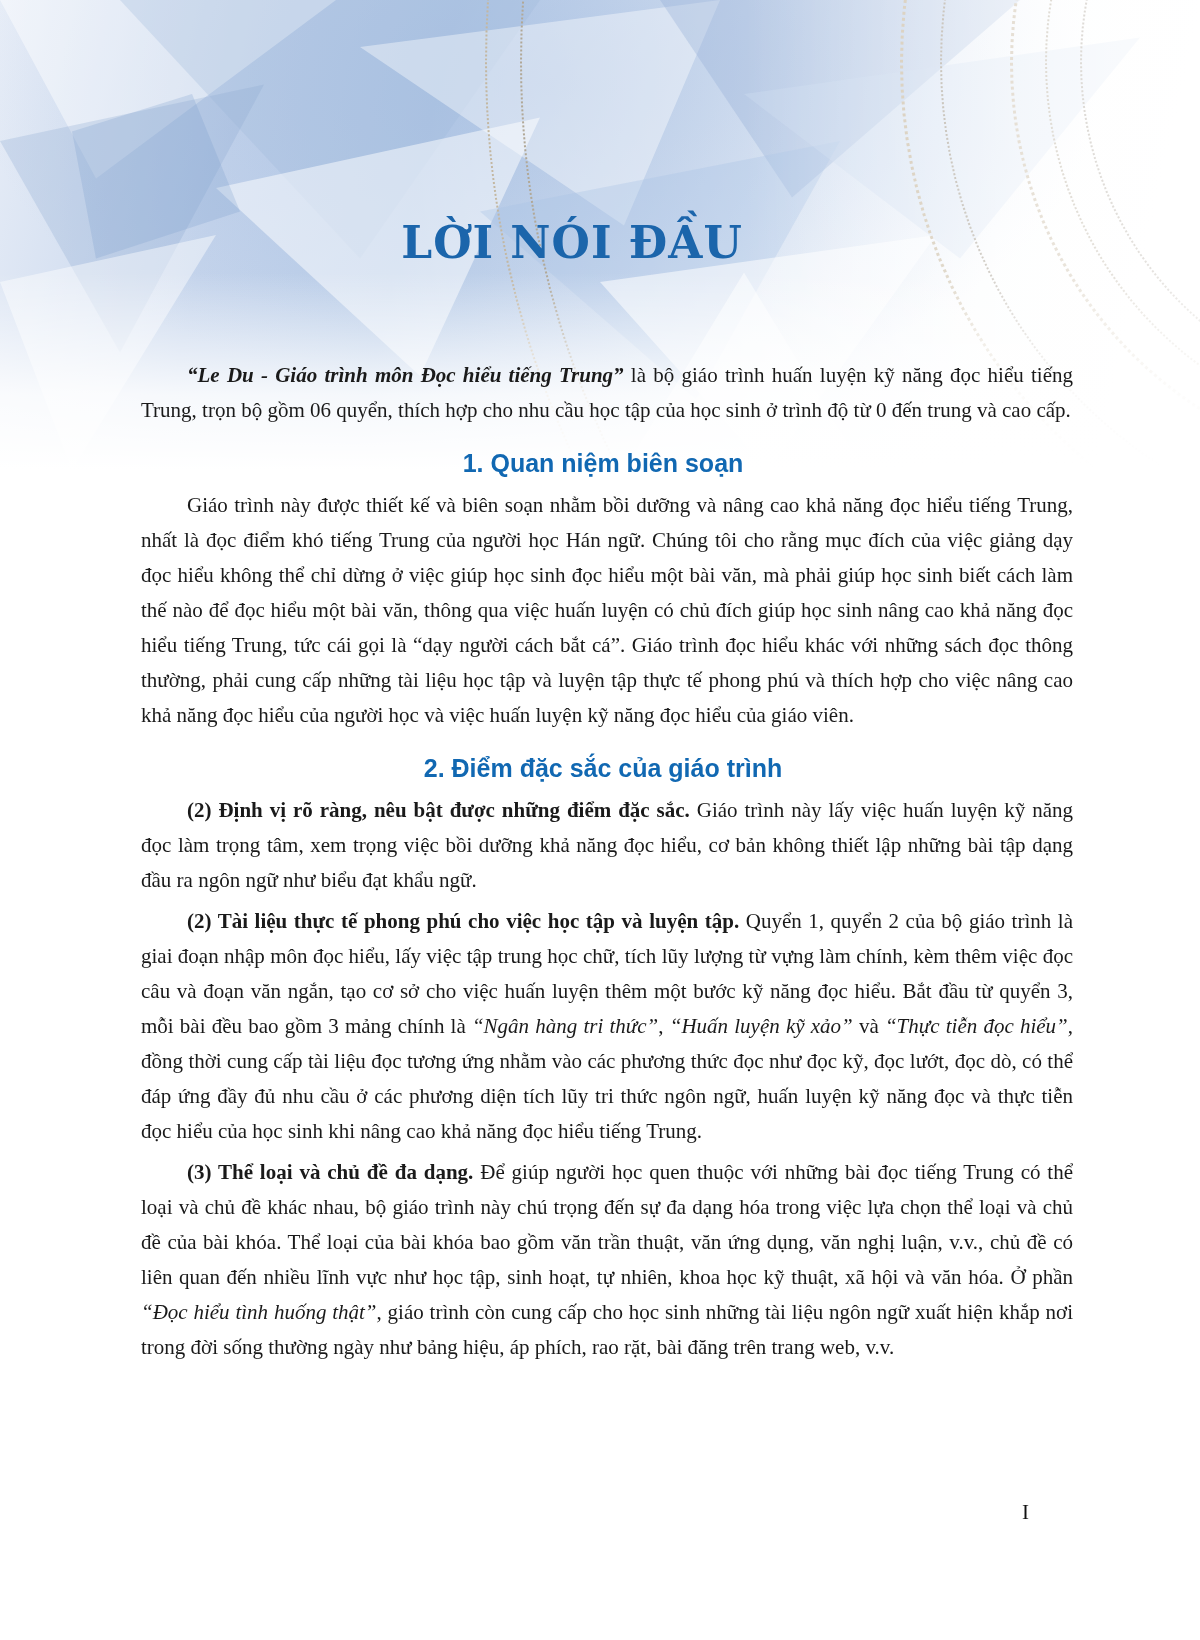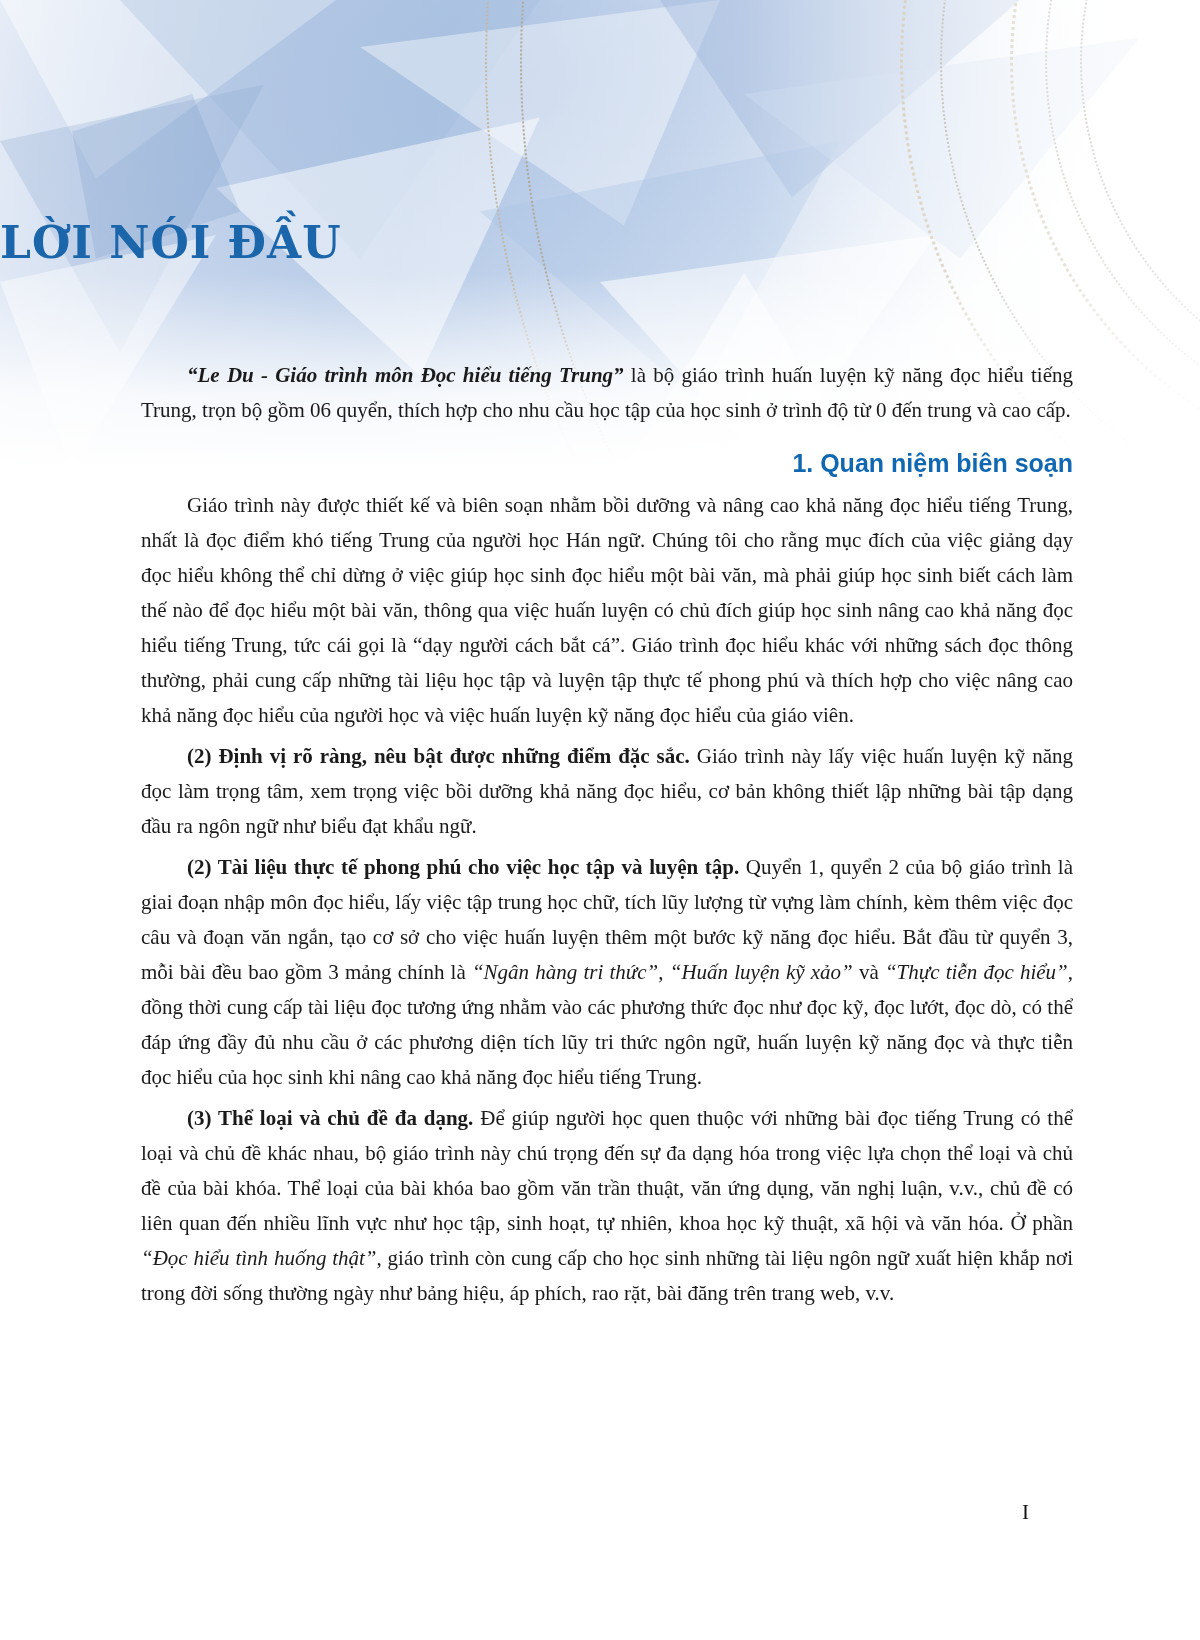--- a/index.html
+++ b/index.html
@@ -50,21 +50,21 @@
   }
   .decor-fade-right{
     position:absolute;inset:0;
     background:linear-gradient(90deg,rgba(255,255,255,0) 62%,rgba(255,255,255,0.55) 85%,rgba(255,255,255,0.75) 100%);
   }
   
   .content{position:relative;z-index:1;}
   .title{
     padding-top:215px;
     padding-right:56px;
-    text-align:left;
+    text-align:center;
     font-family:"DejaVu Serif", serif;
     font-weight:700;
     font-size:44px;
     line-height:56px;
     color:#1b65ab;
     letter-spacing:1px;
   }
   .body-col{
     margin:87px 127px 0 133px;
     width:940px;
@@ -78,21 +78,21 @@
     text-indent:46px;
   }
   .body-par:first-child{margin-top:0;}
   .sec-heading{
     font-family:"Liberation Sans", sans-serif;
     font-weight:700;
     font-size:25px;
     line-height:30px;
     color:#1168b2;
     margin:20px 0 10px 0;
-    text-align:right;
+    text-align:center;
     text-indent:0;
   }
   .run-bolditalic{font-weight:700;font-style:italic;}
   .run-bold{font-weight:700;}
   .run-italic{font-style:italic;}
   .page-number{
     position:absolute;
     left:1022px;top:1500px;
     font-family:"Liberation Serif", serif;
     font-size:21px;
@@ -130,20 +130,21 @@
     <div class="decor-fade-right"></div>
     <div class="decor-fade-bottom"></div>
   </div>
 
   <div class="content">
     <div class="title">LỜI NÓI ĐẦU</div>
     <div class="body-col">
         <p class="body-par"><span class="run-bolditalic">“Le Du - Giáo trình môn Đọc hiểu tiếng Trung”</span><span class="run-normal"> là bộ giáo trình huấn luyện kỹ năng đọc hiểu tiếng Trung, trọn bộ gồm 06 quyển, thích hợp cho nhu cầu học tập của học sinh ở trình độ từ 0 đến trung và cao cấp.</span></p>
         <div class="sec-heading">1. Quan niệm biên soạn</div>
         <p class="body-par"><span class="run-normal">Giáo trình này được thiết kế và biên soạn nhằm bồi dưỡng và nâng cao khả năng đọc hiểu tiếng Trung, nhất là đọc điểm khó tiếng Trung của người học Hán ngữ. Chúng tôi cho rằng mục đích của việc giảng dạy đọc hiểu không thể chỉ dừng ở việc giúp học sinh đọc hiểu một bài văn, mà phải giúp học sinh biết cách làm thế nào để đọc hiểu một bài văn, thông qua việc huấn luyện có chủ đích giúp học sinh nâng cao khả năng đọc hiểu tiếng Trung, tức cái gọi là “dạy người cách bắt cá”. Giáo trình đọc hiểu khác với những sách đọc thông thường, phải cung cấp những tài liệu học tập và luyện tập thực tế phong phú và thích hợp cho việc nâng cao khả năng đọc hiểu của người học và việc huấn luyện kỹ năng đọc hiểu của giáo viên.</span></p>
+        <div class="sec-heading">2. Điểm đặc sắc của giáo trình</div>
         <p class="body-par"><span class="run-bold">(2) Định vị rõ ràng, nêu bật được những điểm đặc sắc. </span><span class="run-normal">Giáo trình này lấy việc huấn luyện kỹ năng đọc làm trọng tâm, xem trọng việc bồi dưỡng khả năng đọc hiểu, cơ bản không thiết lập những bài tập dạng đầu ra ngôn ngữ như biểu đạt khẩu ngữ.</span></p>
         <p class="body-par"><span class="run-bold">(2) Tài liệu thực tế phong phú cho việc học tập và luyện tập. </span><span class="run-normal">Quyển 1, quyển 2 của bộ giáo trình là giai đoạn nhập môn đọc hiểu, lấy việc tập trung học chữ, tích lũy lượng từ vựng làm chính, kèm thêm việc đọc câu và đoạn văn ngắn, tạo cơ sở cho việc huấn luyện thêm một bước kỹ năng đọc hiểu. Bắt đầu từ quyển 3, mỗi bài đều bao gồm 3 mảng chính là </span><span class="run-italic">“Ngân hàng tri thức”</span><span class="run-normal">, </span><span class="run-italic">“Huấn luyện kỹ xảo”</span><span class="run-normal"> và </span><span class="run-italic">“Thực tiễn đọc hiểu”</span><span class="run-normal">, đồng thời cung cấp tài liệu đọc tương ứng nhằm vào các phương thức đọc như đọc kỹ, đọc lướt, đọc dò, có thể đáp ứng đầy đủ nhu cầu ở các phương diện tích lũy tri thức ngôn ngữ, huấn luyện kỹ năng đọc và thực tiễn đọc hiểu của học sinh khi nâng cao khả năng đọc hiểu tiếng Trung.</span></p>
         <p class="body-par"><span class="run-bold">(3) Thể loại và chủ đề đa dạng. </span><span class="run-normal">Để giúp người học quen thuộc với những bài đọc tiếng Trung có thể loại và chủ đề khác nhau, bộ giáo trình này chú trọng đến sự đa dạng hóa trong việc lựa chọn thể loại và chủ đề của bài khóa. Thể loại của bài khóa bao gồm văn trần thuật, văn ứng dụng, văn nghị luận, v.v., chủ đề có liên quan đến nhiều lĩnh vực như học tập, sinh hoạt, tự nhiên, khoa học kỹ thuật, xã hội và văn hóa. Ở phần </span><span class="run-italic">“Đọc hiểu tình huống thật”</span><span class="run-normal">, giáo trình còn cung cấp cho học sinh những tài liệu ngôn ngữ xuất hiện khắp nơi trong đời sống thường ngày như bảng hiệu, áp phích, rao rặt, bài đăng trên trang web, v.v.</span></p>
       </div>
   </div>
 
   <div class="page-number">I</div>
 
 </div>
 

